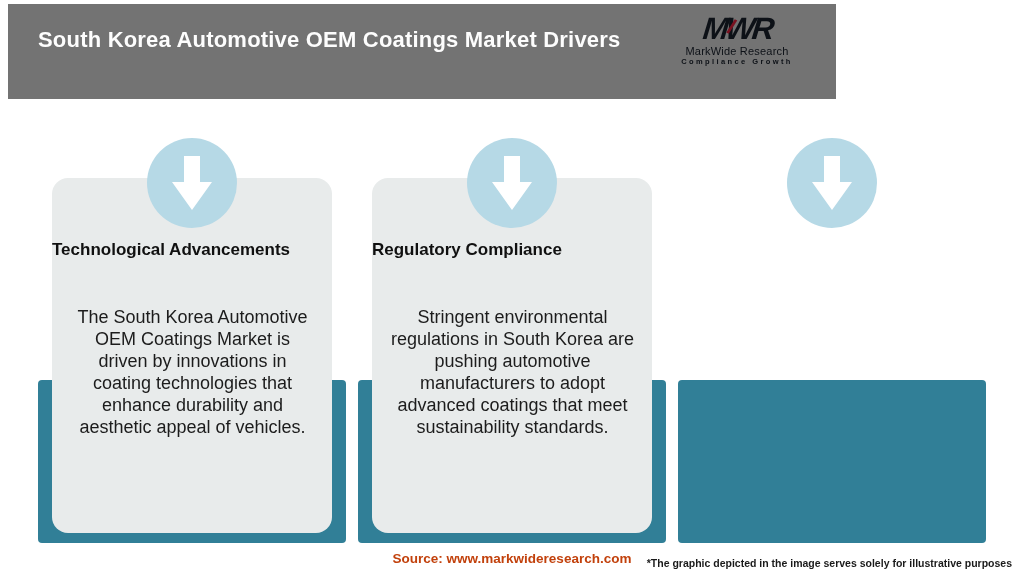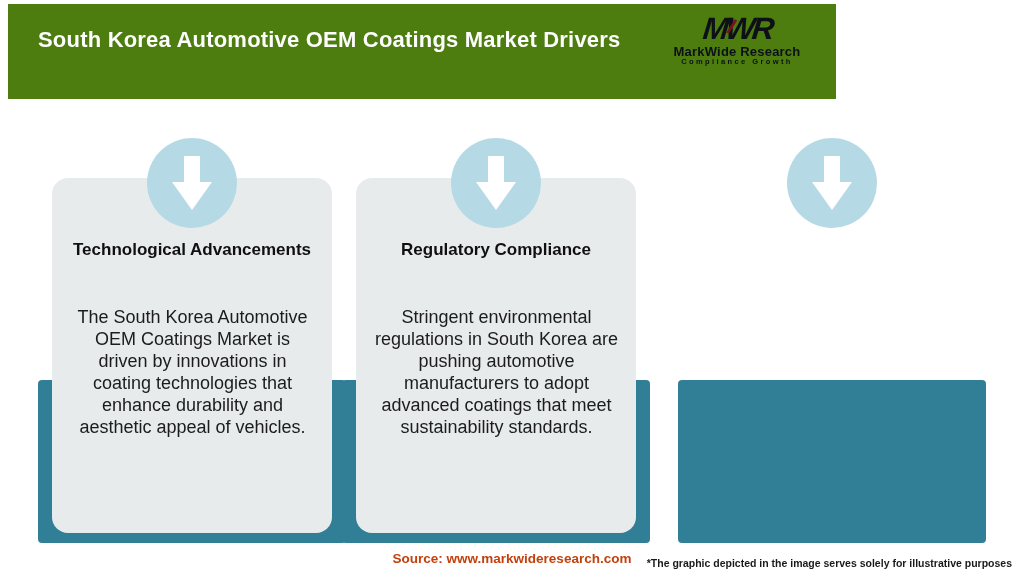--- a/index.html
+++ b/index.html
@@ -12,21 +12,21 @@
     height: 576px;
     background: #ffffff;
     overflow: hidden;
   }
 
   
   .header {
     position: absolute;
     left: 8px; top: 4px;
     width: 828px; height: 95px;
-    background: #4d7c0f;
+    background: #737373;
   }
   .header-title {
     position: absolute;
     left: 30px; top: 23px;
     font-size: 22px;
     font-weight: 700;
     color: #fdfdfd;
     letter-spacing: 0.2px;
   }
 
@@ -49,41 +49,41 @@
     transform: skewX(-6deg);
   }
   .logo-accent {
     position: absolute;
     left: 50%; top: 7px;
     width: 3px; height: 15px;
     background: #7a1220;
     transform: translateX(-7px) rotate(28deg);
   }
   .logo-name {
-    font-size: 13px;
-    font-weight: 700;
+    font-size: 11px;
+    font-weight: 400;
     line-height: 11px;
     letter-spacing: 0.2px;
   }
   .logo-tagline {
     font-size: 7.5px;
     font-weight: 700;
     letter-spacing: 2.4px;
     line-height: 10px;
   }
 
   
   .driver-col {
     position: absolute;
     top: 138px;
     width: 280px;
     height: 406px;
   }
   .col-1 { left: 52px; }
-  .col-2 { left: 356px; }
+  .col-2 { left: 372px; }
   .col-3 { left: 692px; }
 
   .backdrop {
     position: absolute;
     left: -14px; top: 242px;
     width: 308px; height: 163px;
     background: #317f97;
     border-radius: 4px;
     z-index: 0;
   }
@@ -102,21 +102,20 @@
     margin-left: -45px;
     background: #b6d9e6;
     border-radius: 50%;
     z-index: 2;
     display: flex;
     align-items: center;
     justify-content: center;
   }
   .card-title {
     padding-top: 62px;
-    text-align: center;
     font-size: 17px;
     font-weight: 700;
     color: #101010;
   }
   .card-body {
     margin: 46px 15px 0 16px;
     font-size: 18px;
     line-height: 22px;
     color: #1c1c1c;
     text-align: center;

